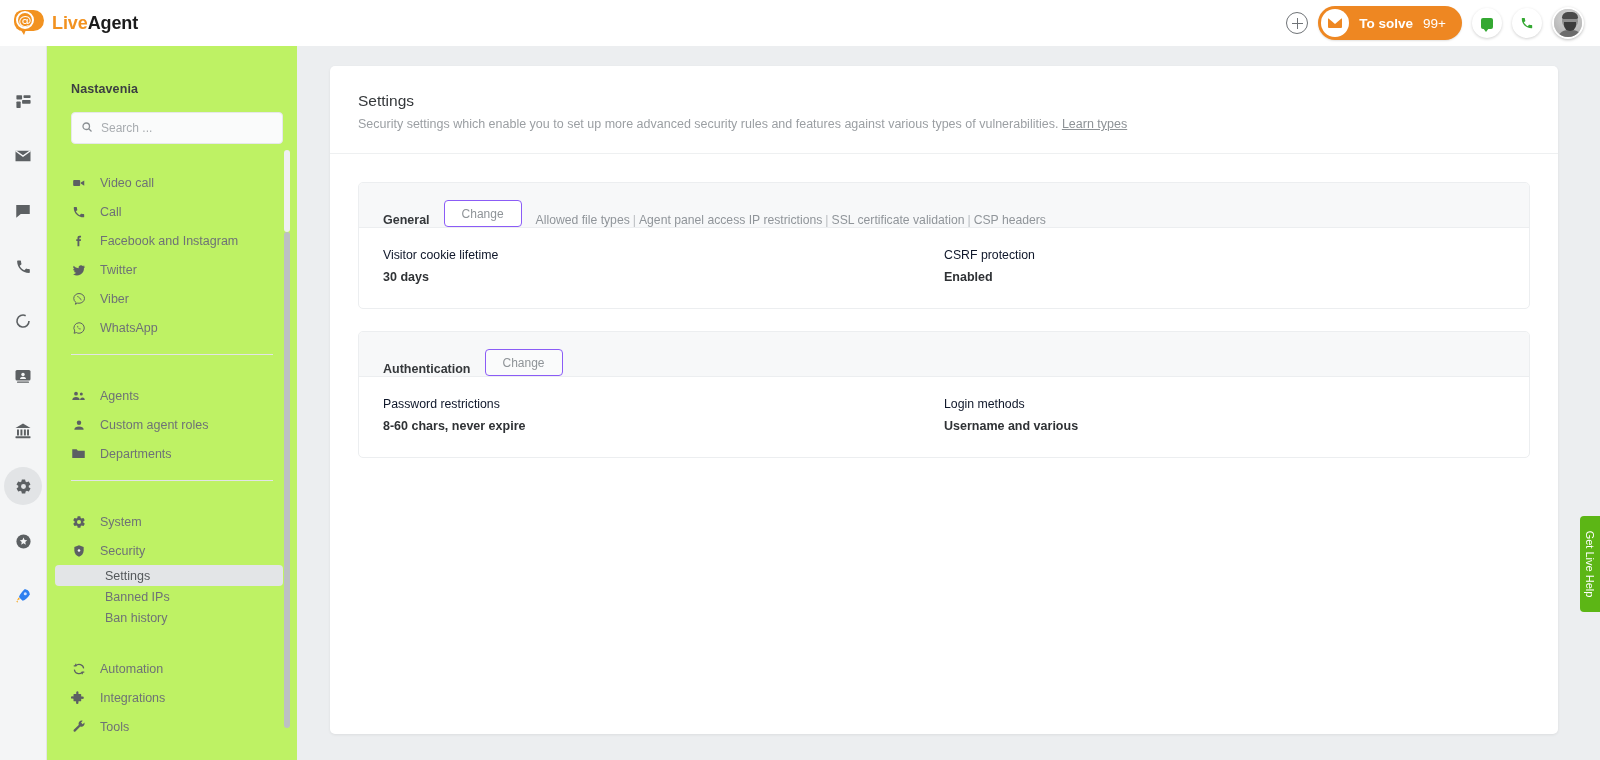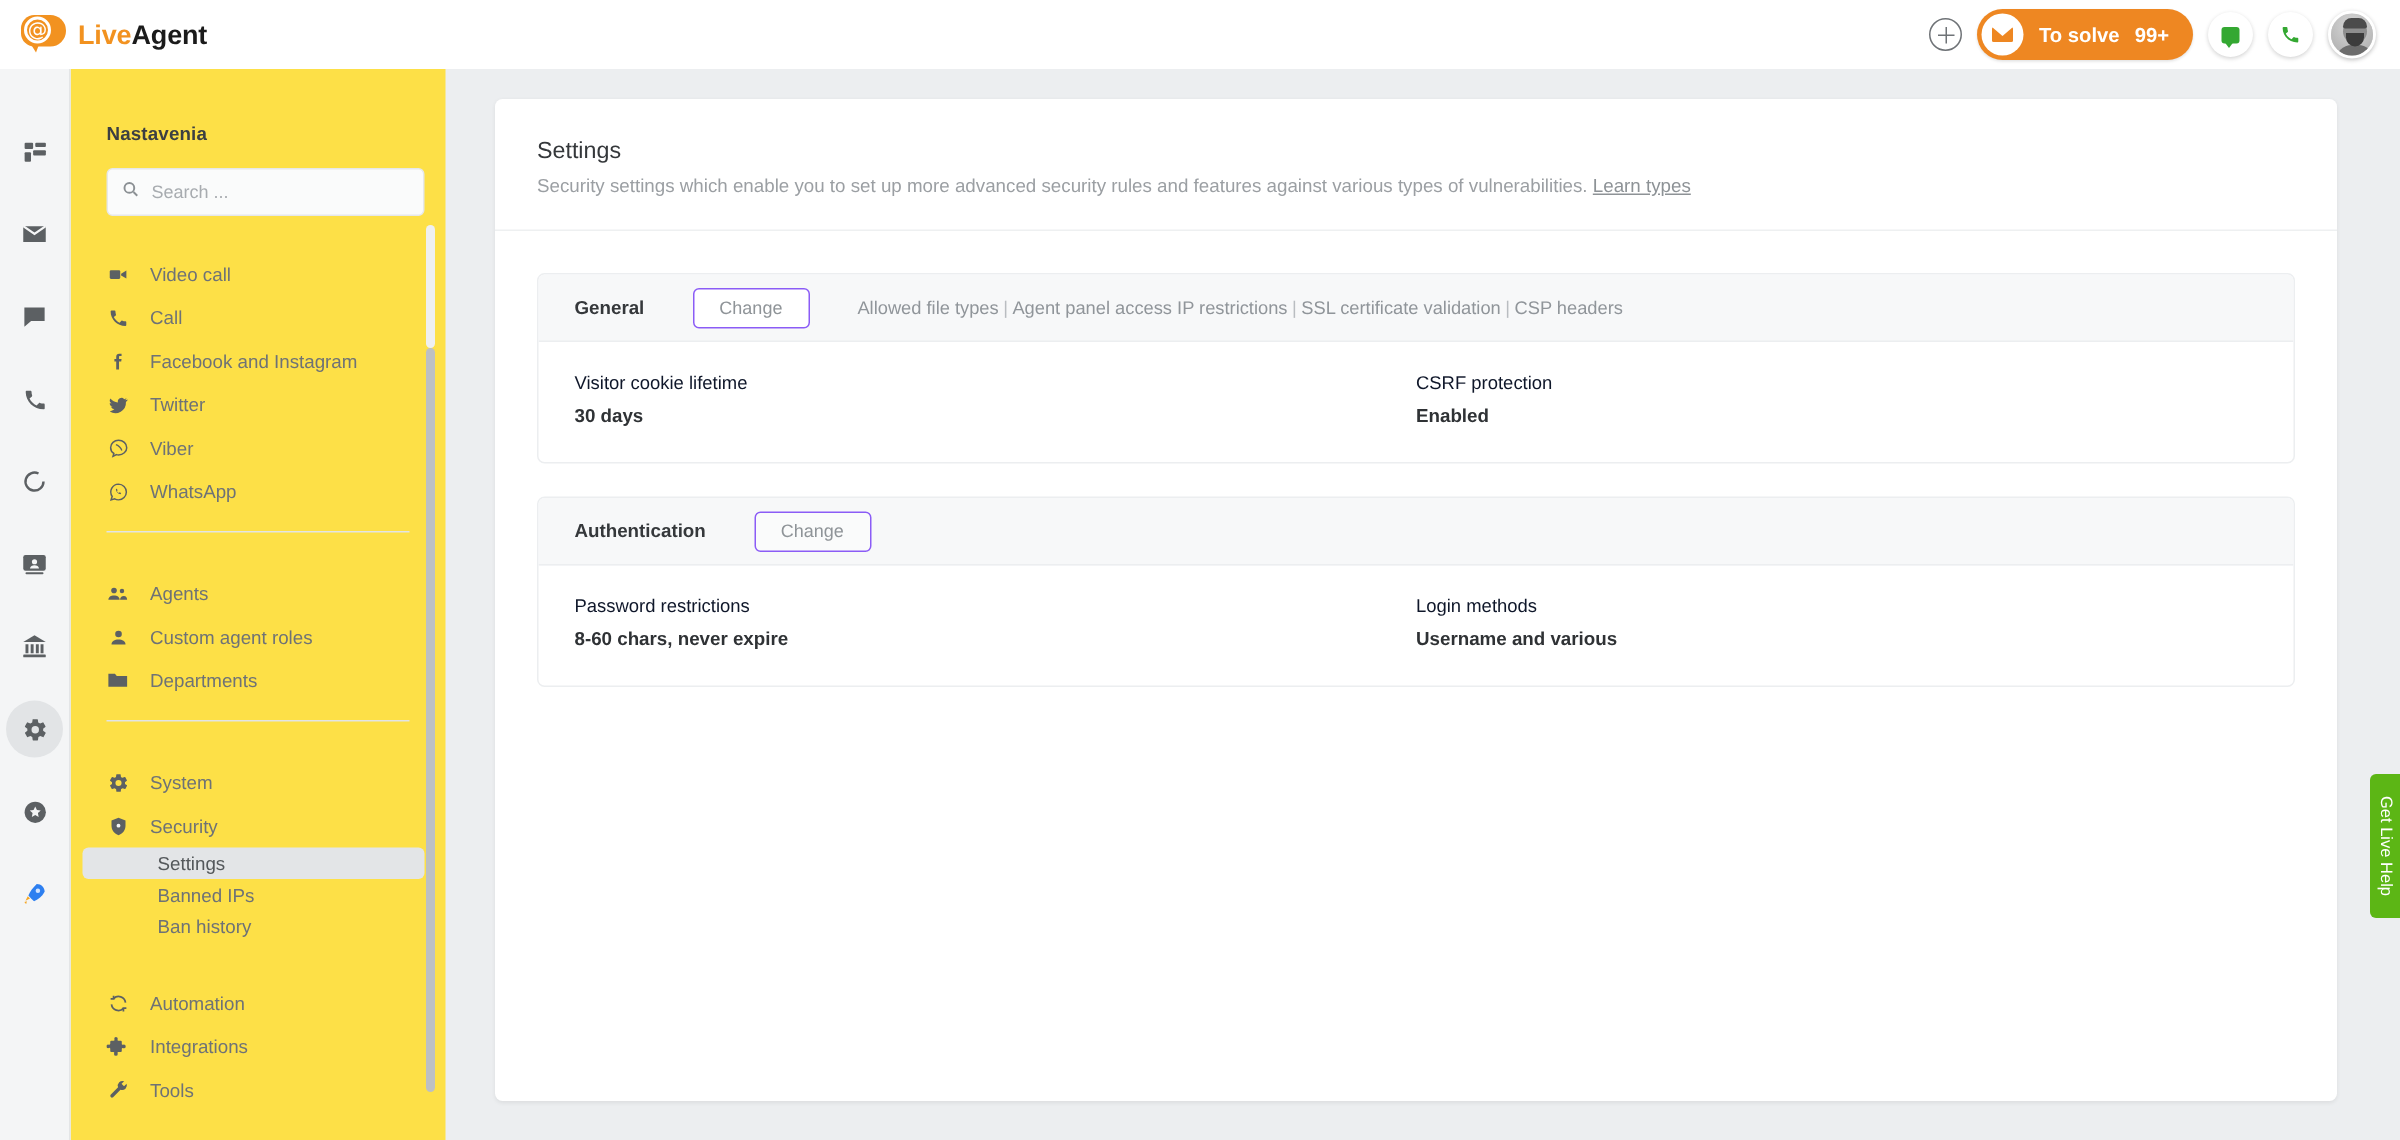--- a/index.html
+++ b/index.html
@@ -58,21 +58,21 @@
     display: flex; align-items: center; justify-content: center;
   }
   .env { width: 14px; height: 10px; position: relative; }
   .env-body { position: absolute; inset: 0; background: #EE8722; border-radius: 1px; }
   .env-flap {
     position: absolute; left: 0; top: 0; width: 0; height: 0;
     border-left: 7px solid transparent; border-right: 7px solid transparent;
     border-top: 6px solid #fff;
   }
   .solve-label { color: #fff; font-weight: 700; font-size: 13.5px; }
-  .solve-count { color: #fff; font-weight: 700; font-size: 13.5px; }
+  .solve-count { color: #fff; font-weight: 400; font-size: 13.5px; }
 
   .circ-btn {
     width: 30px; height: 30px; border-radius: 50%; background: #fff;
     box-shadow: 0 1px 3px rgba(0,0,0,.18);
     display: flex; align-items: center; justify-content: center; cursor: pointer;
   }
   .sq-green { width: 12px; height: 11px; background: #34a832; border-radius: 2px; position: relative; }
   .sq-green::after {
     content: ''; position: absolute; left: 2px; top: 10px;
     border-left: 3px solid transparent; border-right: 3px solid transparent;
@@ -100,21 +100,21 @@
     width: 38px; height: 38px; border-radius: 50%;
     display: flex; align-items: center; justify-content: center;
     margin-bottom: 17px; cursor: pointer; color: #5c6063;
   }
   .rail-item.active { background: #e2e4e6; }
   .rail-item svg { display: block; }
 
   
   .sidebar {
     position: absolute; left: 47px; top: 46px; width: 250px; height: 714px;
-    background: #fde047; z-index: 20;
+    background: #bef264; z-index: 20;
   }
   .side-title {
     font-size: 12.5px; font-weight: 700; color: #3c3f42;
     padding: 36px 0 0 24px; letter-spacing: .1px;
   }
   .search-box {
     margin: 16px 14px 0 24px; height: 32px; background: #fafbfb;
     border: 1px solid #e6e8ea; border-radius: 4px;
     display: flex; align-items: center; gap: 8px; padding: 0 9px;
   }
@@ -160,22 +160,22 @@
   .page-title { font-size: 15.5px; color: #35383b; font-weight: 400; }
   .page-sub { margin-top: 7px; font-size: 12.5px; color: #9b9fa3; }
   .page-sub a { color: #8d9296; text-decoration: underline; }
 
   .cards { padding: 28px 28px 0 28px; }
   .card {
     border: 1px solid #eceef0; border-radius: 5px; overflow: hidden;
     margin-bottom: 22px; background: #fff;
   }
   .card-head {
-    background: #f7f8f9; height: 45px; display: flex; align-items: center;
-    padding: 0 0 0 24px; gap: 32px; border-bottom: 1px solid #eceef0;
+    background: #f7f8f9; height: 45px; display: flex; align-items: flex-end;
+    padding: 0 0 0 24px; gap: 14px; border-bottom: 1px solid #eceef0;
   }
   .card-head-title { font-size: 12.5px; font-weight: 700; color: #35383b; }
   .btn-change {
     height: 27px; padding: 0 17px; border-radius: 4px;
     border: 1px solid #8b5cf6; background: #ffffff;
     font-size: 12px; color: #8f9498; cursor: pointer;
     font-family: "Liberation Sans", sans-serif;
   }
   .btn-change.flat { background: #fafbfb; }
   .card-links { font-size: 12.2px; color: #90959a; }

